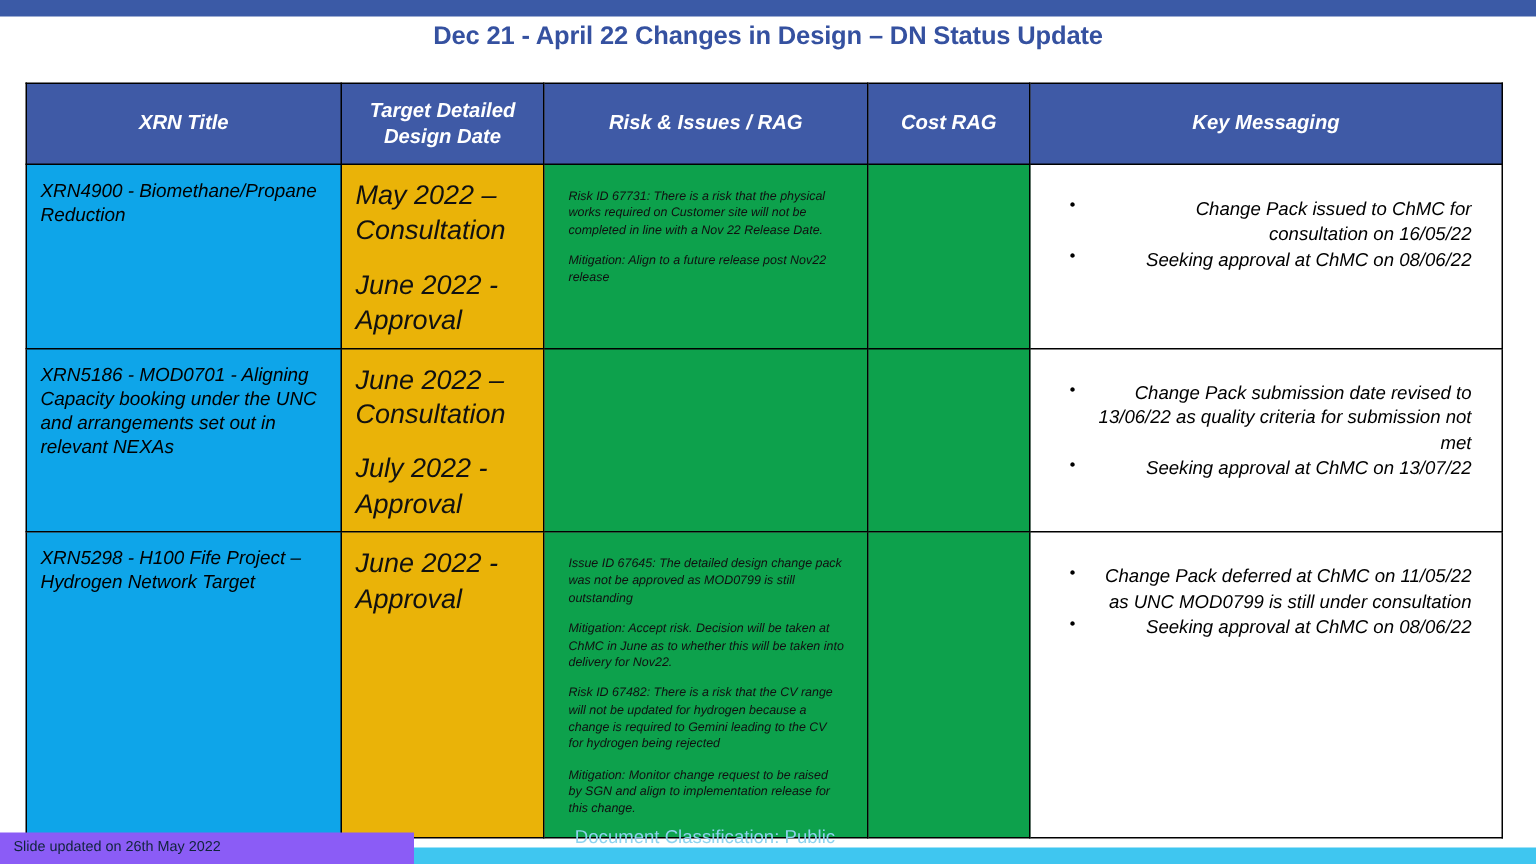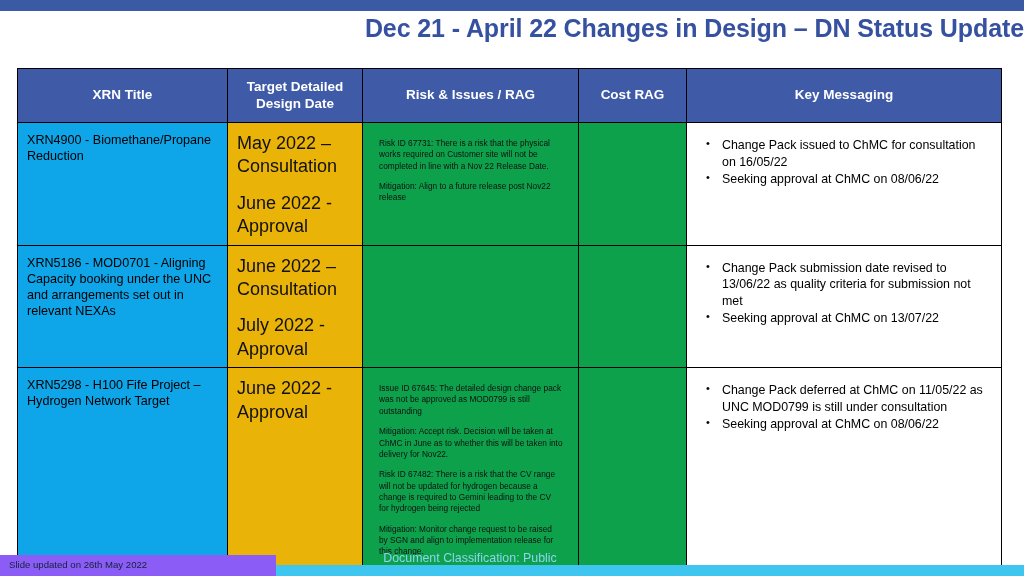--- a/index.html
+++ b/index.html
@@ -23,22 +23,22 @@
     width: 1024px;
     height: 11px;
     background: #3b5aa6;
   }
 
   
   .slide-title {
     position: absolute;
     left: 0; top: 14px;
     width: 1024px;
-    text-align: right;
-    font-size: 25px;
+    text-align: center;
+    font-size: 17px;
     font-weight: bold;
     color: #3551a0;
     letter-spacing: -0.1px;
     white-space: nowrap;
   }
 
   
   .ghost-row {
     position: absolute;
     left: 0;
@@ -55,24 +55,25 @@
     position: absolute;
     background: #fcfcfc;
     border: 1px solid #f5f5f5;
     box-sizing: border-box;
   }
 
   
   .status-table {
     position: absolute;
     left: 17px;
-    top: 68px;
+    top: 55px;
     width: 984px;
     border-collapse: collapse;
     table-layout: fixed;
+    font-style: italic;
   }
   .status-table th,
   .status-table td {
     border: 1px solid #000000;
     vertical-align: top;
     box-sizing: border-box;
     padding: 0;
   }
   .status-table thead th {
     background: #3f5aa6;
@@ -116,23 +117,24 @@
     background: #0da14c;
   }
   td.cell-msg {
     background: #ffffff;
     padding: 9px 8px 6px 4px;
     font-size: 12.4px;
     color: #000000;
     line-height: 1.33;
   }
   ul.bullets {
-    margin: 5px;
+    margin: 12px;
     padding: 0 0 0 26px;
     list-style: none;
+    text-align: right;
   }
   ul.bullets li {
     position: relative;
     margin: 0 0 1px 0;
     padding: 0;
   }
   ul.bullets li::before {
     content: "\2022";
     position: absolute;
     left: -16px;

